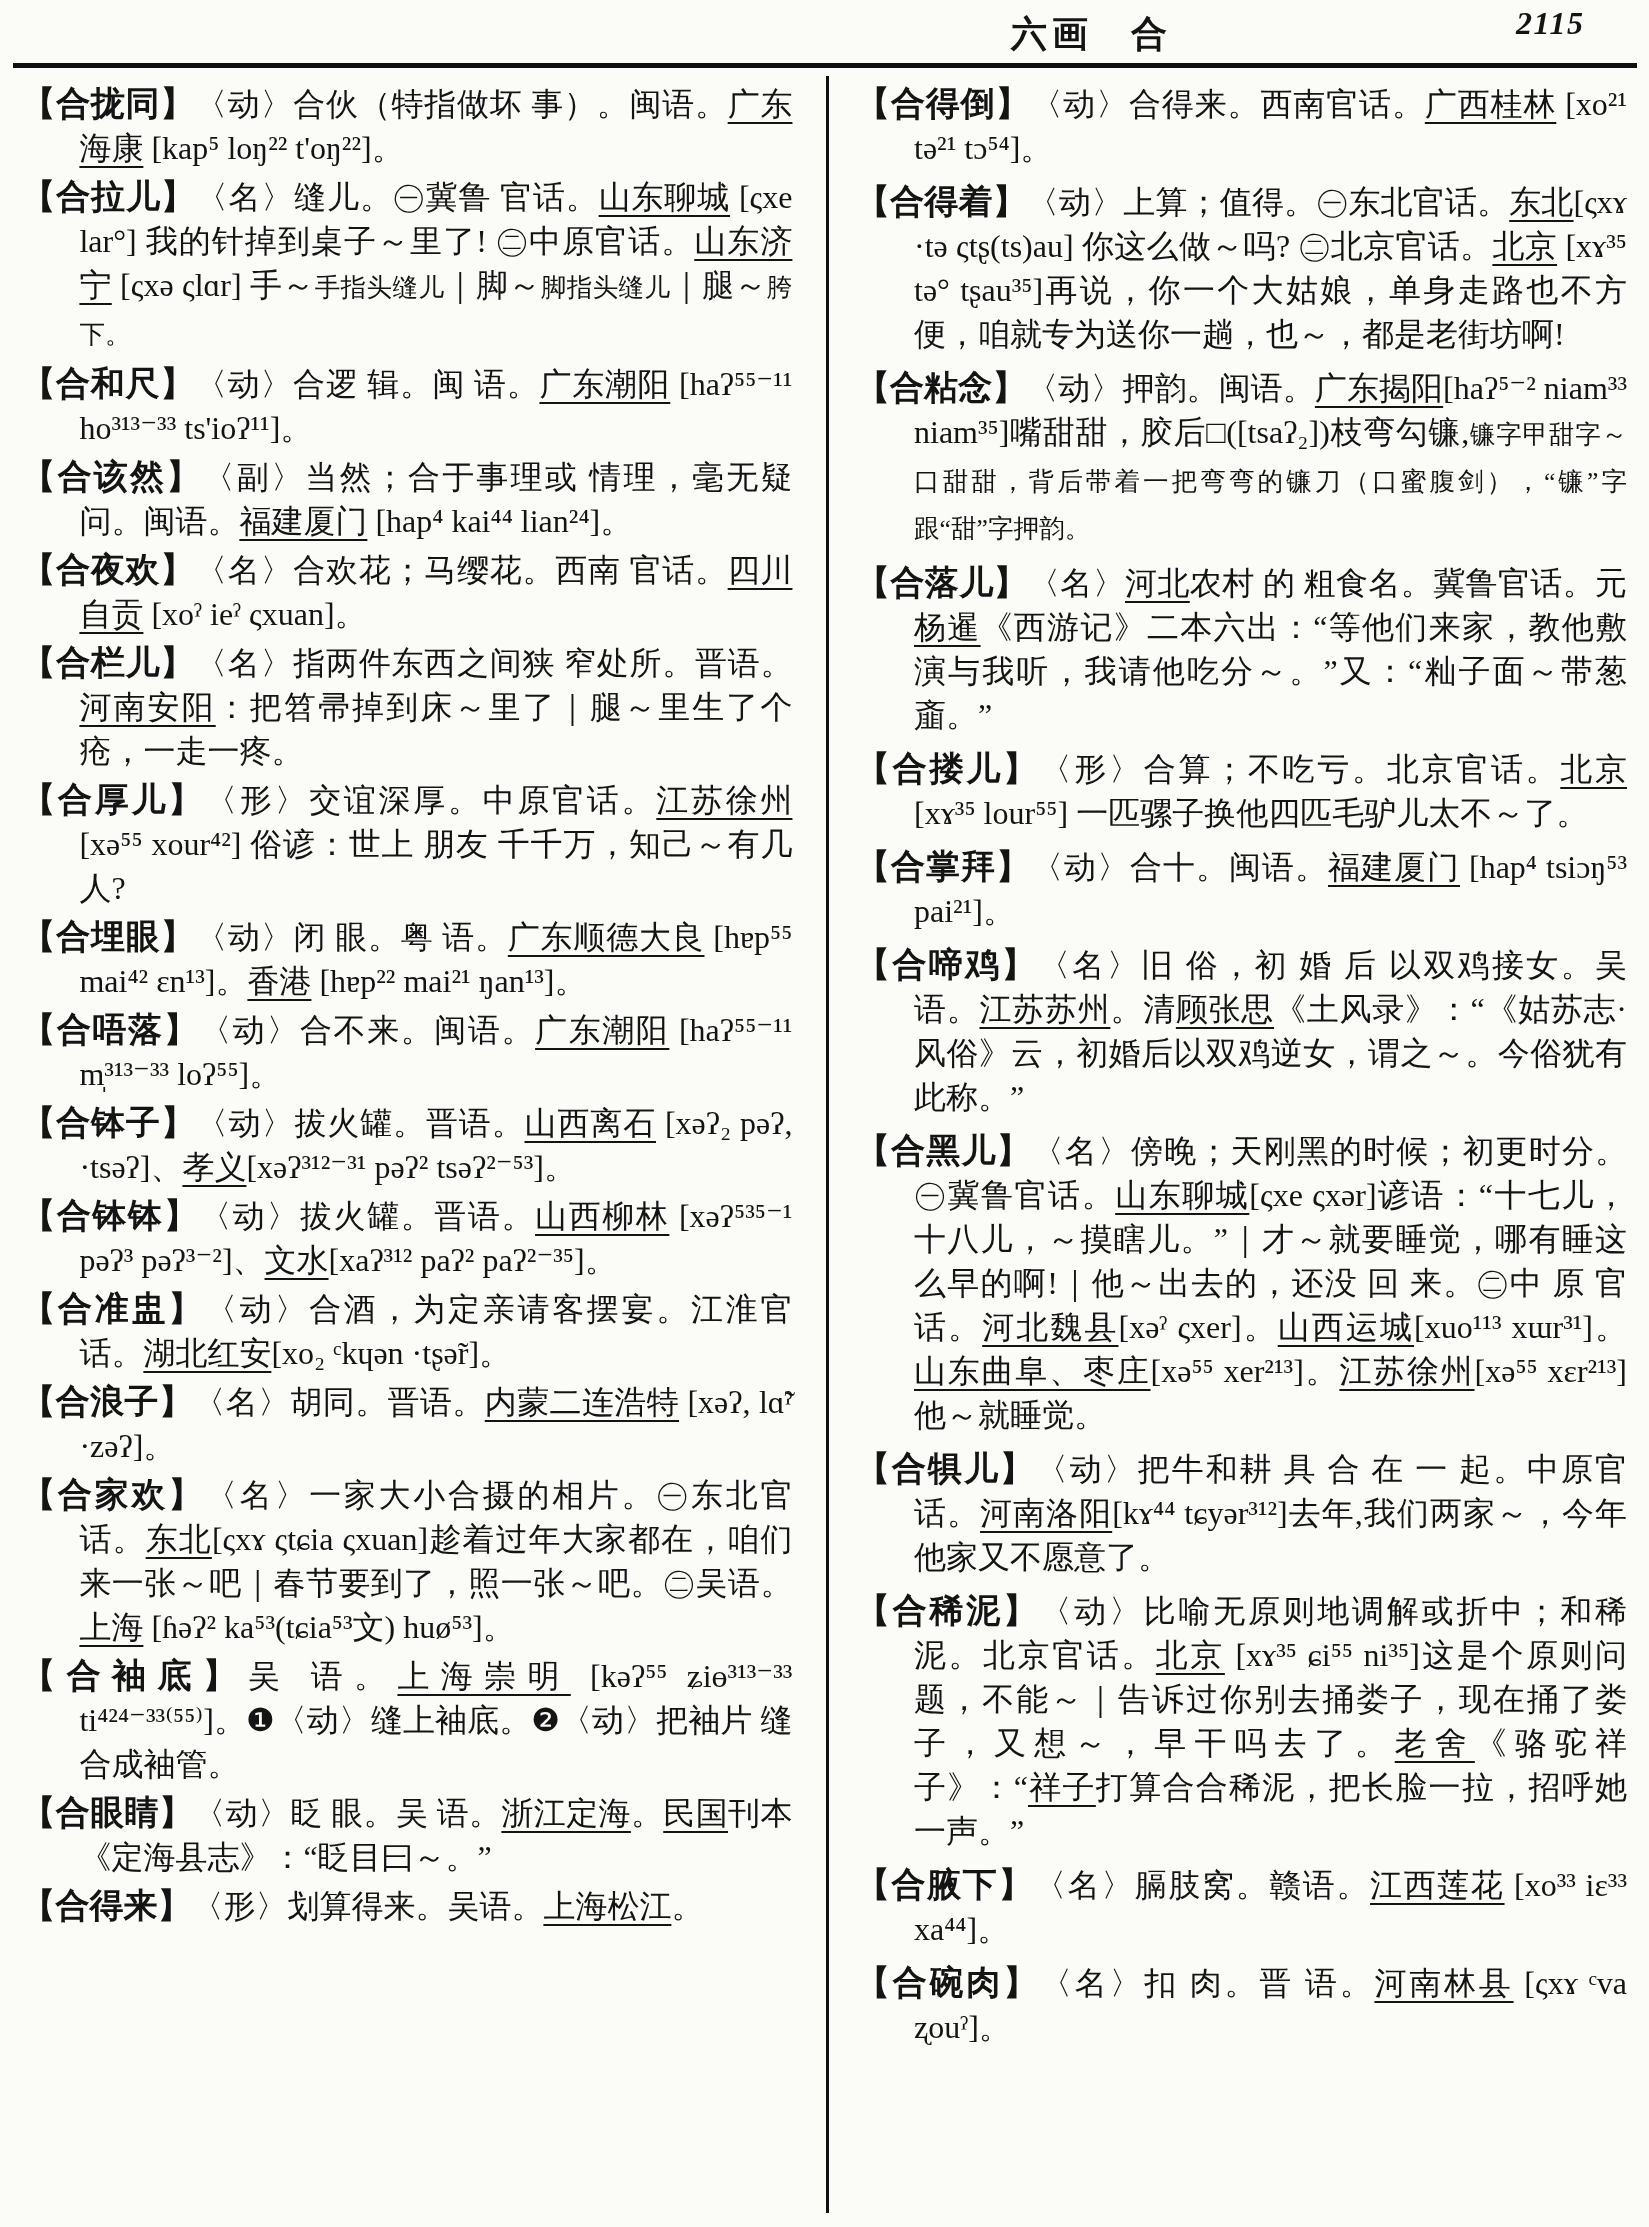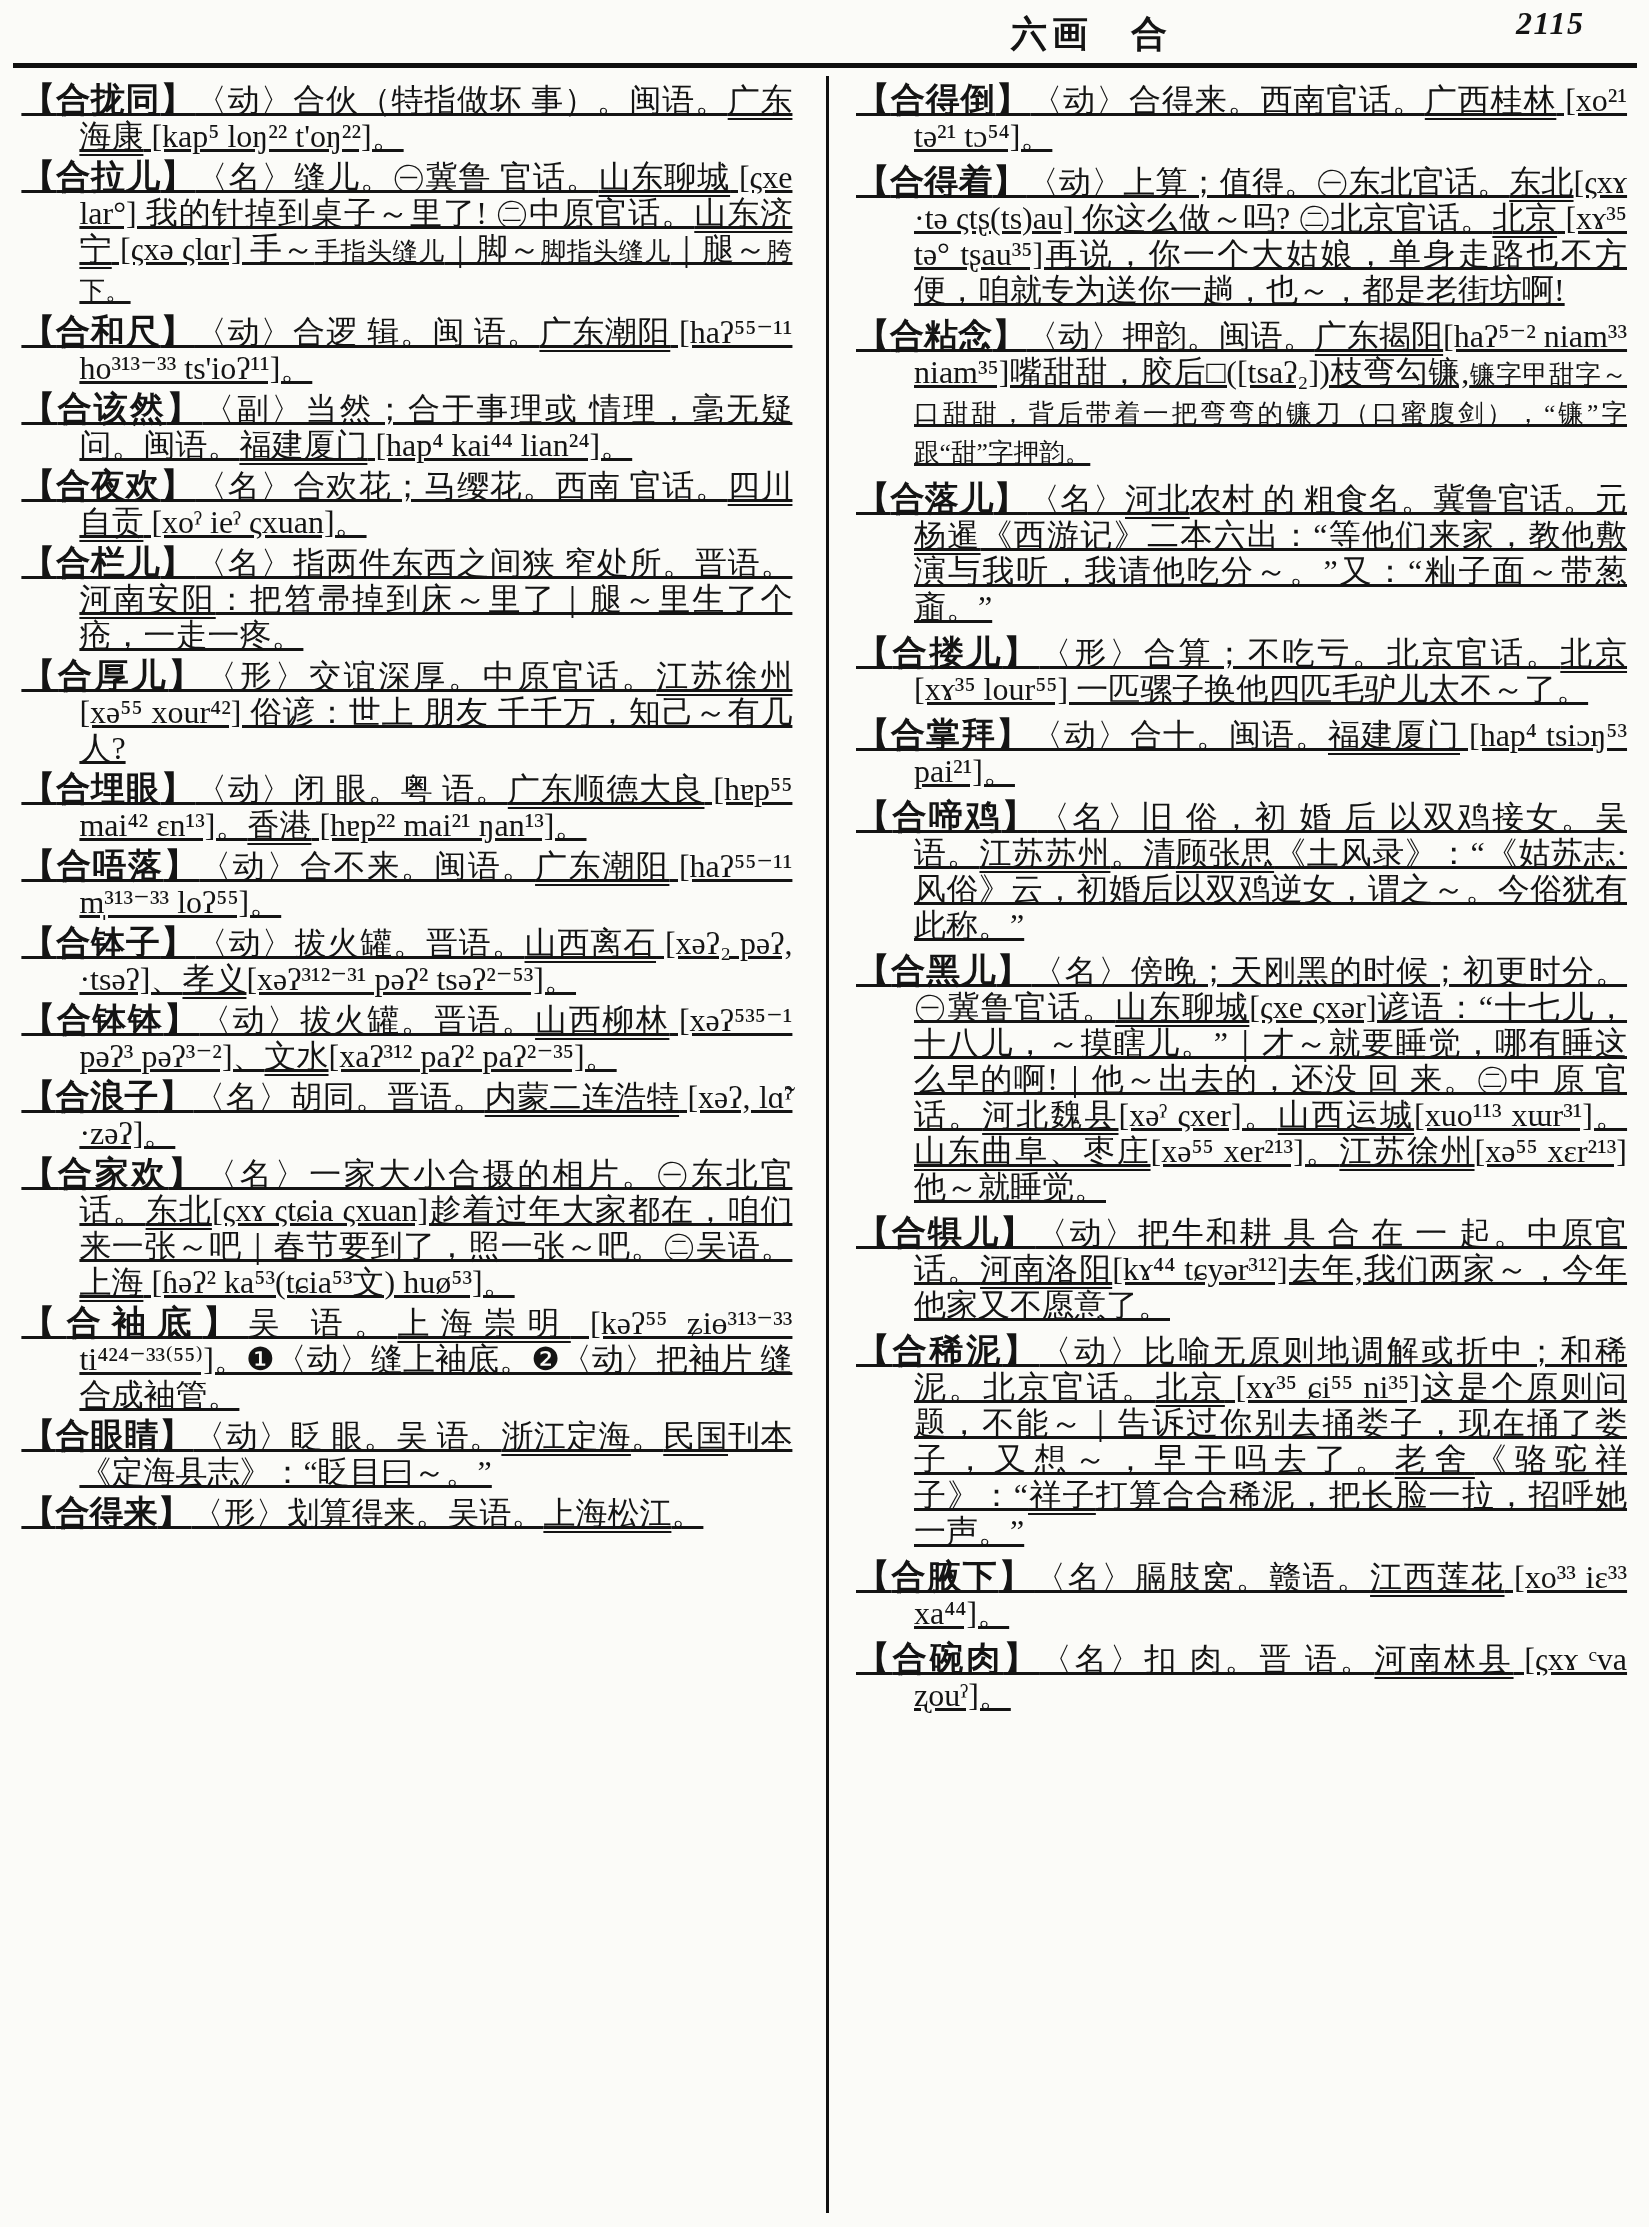--- a/index.html
+++ b/index.html
@@ -12,22 +12,22 @@
   .page{position:relative;width:1650px;height:2227px;}
   .hdr-text{position:absolute;top:10px;left:1011px;font-size:36px;font-weight:bold;letter-spacing:5px;}
   .hdr-text .rad{margin-left:38px;}
   .hdr-page{position:absolute;top:5px;left:1516px;font-size:32px;font-weight:bold;font-style:italic;letter-spacing:1.6px;}
   .hdr-rule{position:absolute;top:63px;left:13.2px;width:1624px;height:5px;background:#101010;}
   .vdiv{position:absolute;top:76px;left:826px;width:2.5px;height:2137px;background:#101010;}
   .col{position:absolute;top:82px;width:771px;text-align:justify;}
   .col-left{left:21.4px;}
   .col-right{left:856px;}
   .entry{
-    font-size:32px;line-height:36px;
-    padding-left:58px;text-indent:-58px;text-decoration:underline;
+    font-size:32px;line-height:44px;
+    padding-left:58px;text-indent:-58px;
   }
   .col-left .entry{margin-bottom:5px;}
   .col-right .entry{margin-bottom:10px;}
   .head{font-weight:bold;font-size:34px;}
   .head::before{content:"【";}
   .head::after{content:"】";}
   .seg{white-space:normal;}
   .u{text-decoration:underline;text-decoration-thickness:2.1px;text-underline-offset:7.4px;}
   .sm{font-size:25.6px;}
 </style>
@@ -46,20 +46,21 @@
       <div class="entry"><span class="head">合拉儿</span><span><span class="seg">〈名〉缝儿。㊀冀鲁 官话。</span><span class="seg u">山东聊城</span><span class="seg"> [ςxe lar°] 我的针掉到桌子～里了! ㊁中原官话。</span><span class="seg u">山东济宁</span><span class="seg"> [ςxə ςlɑr] 手～</span><span class="seg sm">手指头缝儿</span><span class="seg">｜脚～</span><span class="seg sm">脚指头缝儿</span><span class="seg">｜腿～</span><span class="seg sm">胯下。</span></span></div>
       <div class="entry"><span class="head">合和尺</span><span><span class="seg">〈动〉合逻 辑。闽 语。</span><span class="seg u">广东潮阳</span><span class="seg"> [haʔ⁵⁵⁻¹¹ ho³¹³⁻³³ ts'ioʔ¹¹]。</span></span></div>
       <div class="entry"><span class="head">合该然</span><span><span class="seg">〈副〉当然；合于事理或 情理，毫无疑问。闽语。</span><span class="seg u">福建厦门</span><span class="seg"> [hap⁴ kai⁴⁴ lian²⁴]。</span></span></div>
       <div class="entry"><span class="head">合夜欢</span><span><span class="seg">〈名〉合欢花；马缨花。西南 官话。</span><span class="seg u">四川自贡</span><span class="seg"> [xoˀ ieˀ ςxuan]。</span></span></div>
       <div class="entry"><span class="head">合栏儿</span><span><span class="seg">〈名〉指两件东西之间狭 窄处所。晋语。</span><span class="seg u">河南安阳</span><span class="seg">：把笤帚掉到床～里了｜腿～里生了个疮，一走一疼。</span></span></div>
       <div class="entry"><span class="head">合厚儿</span><span><span class="seg">〈形〉交谊深厚。中原官话。</span><span class="seg u">江苏徐州</span><span class="seg"> [xə⁵⁵ xour⁴²] 俗谚：世上 朋友 千千万，知己～有几人?</span></span></div>
       <div class="entry"><span class="head">合埋眼</span><span><span class="seg">〈动〉闭 眼。粤 语。</span><span class="seg u">广东顺德大良</span><span class="seg"> [hɐp⁵⁵ mai⁴² ɛn¹³]。</span><span class="seg u">香港</span><span class="seg"> [hɐp²² mai²¹ ŋan¹³]。</span></span></div>
       <div class="entry"><span class="head">合唔落</span><span><span class="seg">〈动〉合不来。闽语。</span><span class="seg u">广东潮阳</span><span class="seg"> [haʔ⁵⁵⁻¹¹ m̩³¹³⁻³³ loʔ⁵⁵]。</span></span></div>
       <div class="entry"><span class="head">合钵子</span><span><span class="seg">〈动〉拔火罐。晋语。</span><span class="seg u">山西离石</span><span class="seg"> [xəʔ₂ pəʔ, ·tsəʔ]、</span><span class="seg u">孝义</span><span class="seg">[xəʔ³¹²⁻³¹ pəʔ² tsəʔ²⁻⁵³]。</span></span></div>
       <div class="entry"><span class="head">合钵钵</span><span><span class="seg">〈动〉拔火罐。晋语。</span><span class="seg u">山西柳林</span><span class="seg"> [xəʔ⁵³⁵⁻¹ pəʔ³ pəʔ³⁻²]、</span><span class="seg u">文水</span><span class="seg">[xaʔ³¹² paʔ² paʔ²⁻³⁵]。</span></span></div>
+      <div class="entry"><span class="head">合准盅</span><span><span class="seg">〈动〉合酒，为定亲请客摆宴。江淮官话。</span><span class="seg u">湖北红安</span><span class="seg">[xo₂ ᶜkɥən ·tʂə̃r]。</span></span></div>
       <div class="entry"><span class="head">合浪子</span><span><span class="seg">〈名〉胡同。晋语。</span><span class="seg u">内蒙二连浩特</span><span class="seg"> [xəʔ, lɑ̃ˀ ·zəʔ]。</span></span></div>
       <div class="entry"><span class="head">合家欢</span><span><span class="seg">〈名〉一家大小合摄的相片。㊀东北官话。</span><span class="seg u">东北</span><span class="seg">[ςxɤ ςtɕia ςxuan]趁着过年大家都在，咱们来一张～吧｜春节要到了，照一张～吧。㊁吴语。</span><span class="seg u">上海</span><span class="seg"> [ɦəʔ² ka⁵³(tɕia⁵³文) huø⁵³]。</span></span></div>
       <div class="entry"><span class="head">合袖底</span><span><span class="seg">吴 语。</span><span class="seg u">上海崇明</span><span class="seg"> [kəʔ⁵⁵ ʑiɵ³¹³⁻³³ ti⁴²⁴⁻³³⁽⁵⁵⁾]。❶〈动〉缝上袖底。❷〈动〉把袖片 缝合成袖管。</span></span></div>
       <div class="entry"><span class="head">合眼睛</span><span><span class="seg">〈动〉眨 眼。吴 语。</span><span class="seg u">浙江定海</span><span class="seg">。</span><span class="seg u">民国</span><span class="seg">刊本《定海县志》：“眨目曰～。”</span></span></div>
       <div class="entry"><span class="head">合得来</span><span><span class="seg">〈形〉划算得来。吴语。</span><span class="seg u">上海松江</span><span class="seg">。</span></span></div>
     </div>
   <div class="col col-right" id="col-right">
       <div class="entry"><span class="head">合得倒</span><span><span class="seg">〈动〉合得来。西南官话。</span><span class="seg u">广西桂林</span><span class="seg"> [xo²¹ tə²¹ tɔ⁵⁴]。</span></span></div>
       <div class="entry"><span class="head">合得着</span><span><span class="seg">〈动〉上算；值得。㊀东北官话。</span><span class="seg u">东北</span><span class="seg">[ςxɤ ·tə ςtʂ(ts)au] 你这么做～吗? ㊁北京官话。</span><span class="seg u">北京</span><span class="seg"> [xɤ³⁵ tə° tʂau³⁵]再说，你一个大姑娘，单身走路也不方便，咱就专为送你一趟，也～，都是老街坊啊!</span></span></div>
       <div class="entry"><span class="head">合粘念</span><span><span class="seg">〈动〉押韵。闽语。</span><span class="seg u">广东揭阳</span><span class="seg">[haʔ⁵⁻² niam³³ niam³⁵]嘴甜甜，胶后□([tsaʔ₂])枝弯勾镰,</span><span class="seg sm">镰字甲甜字～</span><span class="seg sm">口甜甜，背后带着一把弯弯的镰刀（口蜜腹剑），“镰”字跟“甜”字押韵。</span></span></div>

